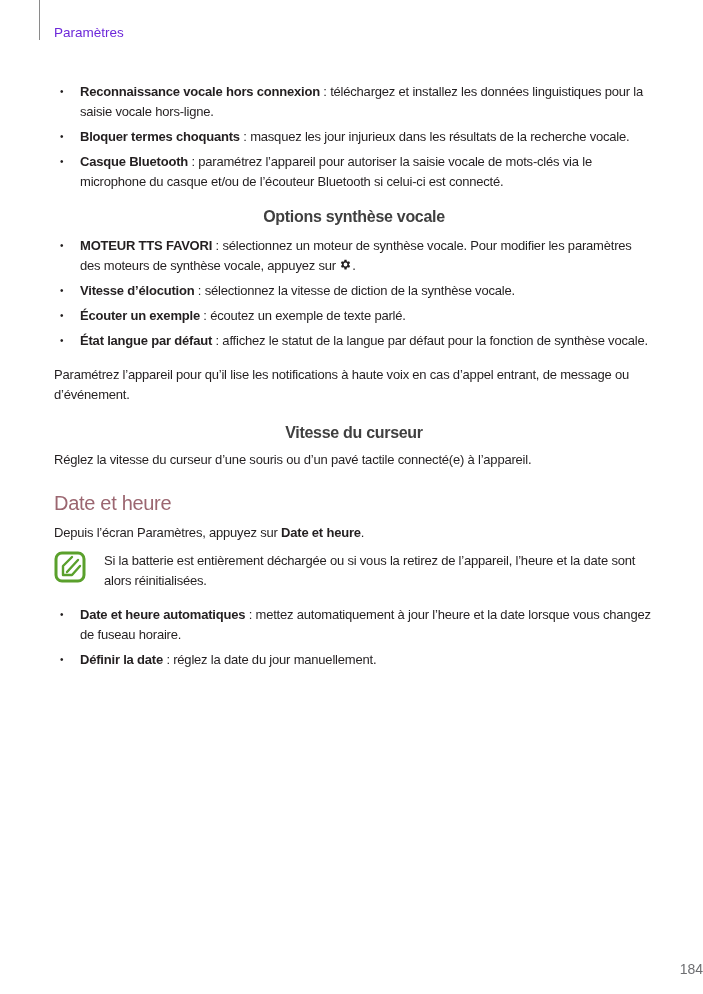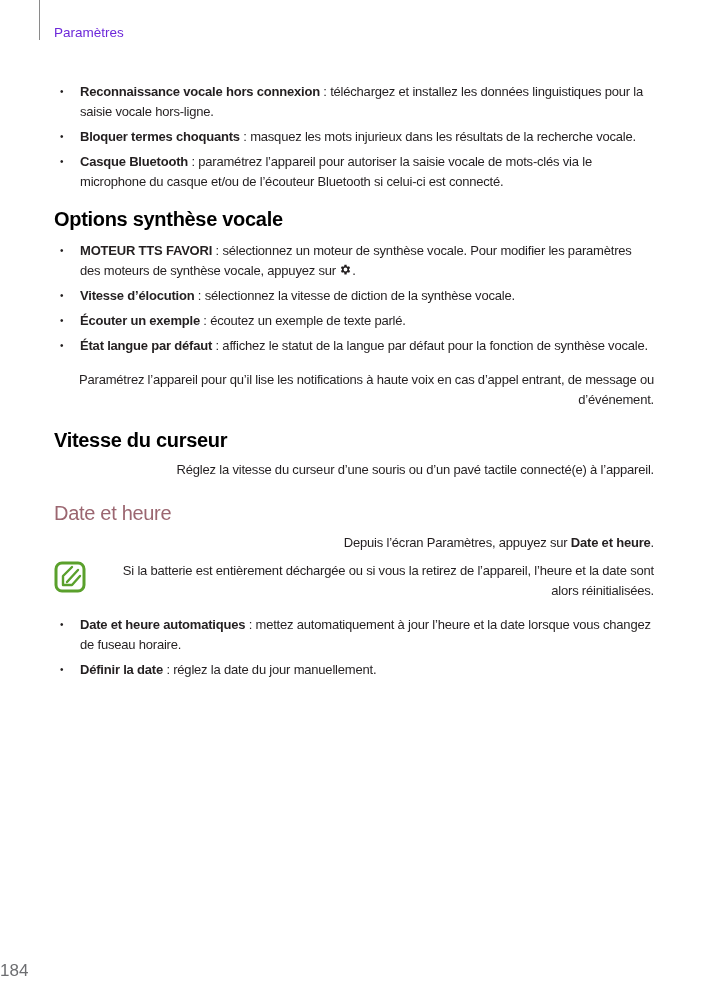--- a/index.html
+++ b/index.html
@@ -54,32 +54,32 @@
       position: absolute;
       left: 6px;
       top: 0;
       font-size: 10px;
       color: #231f20;
     }
     .bullets li b {
       font-weight: bold;
     }
     h3 {
-      font-size: 20px;
+      font-size: 16px;
       font-weight: bold;
       margin: 0;
-      color: #000000;
+      color: #404040;
       letter-spacing: -0.3px;
+      text-align: center;
     }
     p {
       font-size: 13px;
       line-height: 20px;
       margin: 0;
       letter-spacing: -0.2px;
-      text-align: right;
     }
     .section-title {
       font-size: 20px;
       font-weight: normal;
       color: #9b6670;
       margin: 0;
       letter-spacing: -0.3px;
     }
     .note {
       position: relative;
@@ -97,39 +97,39 @@
       display: inline-block;
       font-size: 13px;
       line-height: 13px;
       vertical-align: -1px;
     }
     .page-number {
       position: absolute;
       left: 0;
       width: 703px;
       top: 961px;
-      text-align: left;
-      font-size: 17px;
+      text-align: right;
+      font-size: 14px;
       color: #6d6e71;
     }
   </style>
 </head>
 <body>
 
 <div class="header-rule"></div>
 <div class="header-title">Paramètres</div>
 
 <div class="content">
 
   <ul class="bullets" style="margin-bottom:16px;">
     <li>
       <span class="dot">•</span><b>Reconnaissance vocale hors connexion</b><span> : téléchargez et installez les données linguistiques pour la saisie vocale hors-ligne.</span>
     </li>
     <li>
-      <span class="dot">•</span><b>Bloquer termes choquants</b><span> : masquez les mots injurieux dans les résultats de la recherche vocale.</span>
+      <span class="dot">•</span><b>Bloquer termes choquants</b><span> : masquez les jour injurieux dans les résultats de la recherche vocale.</span>
     </li>
     <li>
       <span class="dot">•</span><b>Casque Bluetooth</b><span> : paramétrez l’appareil pour autoriser la saisie vocale de mots-clés via le microphone du casque et/ou de l’écouteur Bluetooth si celui-ci est connecté.</span>
     </li>
   </ul>
 
   <h3 style="margin-bottom:10px;">Options synthèse vocale</h3>
   <ul class="bullets" style="margin-bottom:14px;">
     <li>
       <span class="dot">•</span><b>MOTEUR TTS FAVORI</b><span> : sélectionnez un moteur de synthèse vocale. Pour modifier les paramètres des moteurs de synthèse vocale, appuyez sur </span><span class="gear"><svg width="13" height="13" viewBox="0 0 24 24">

